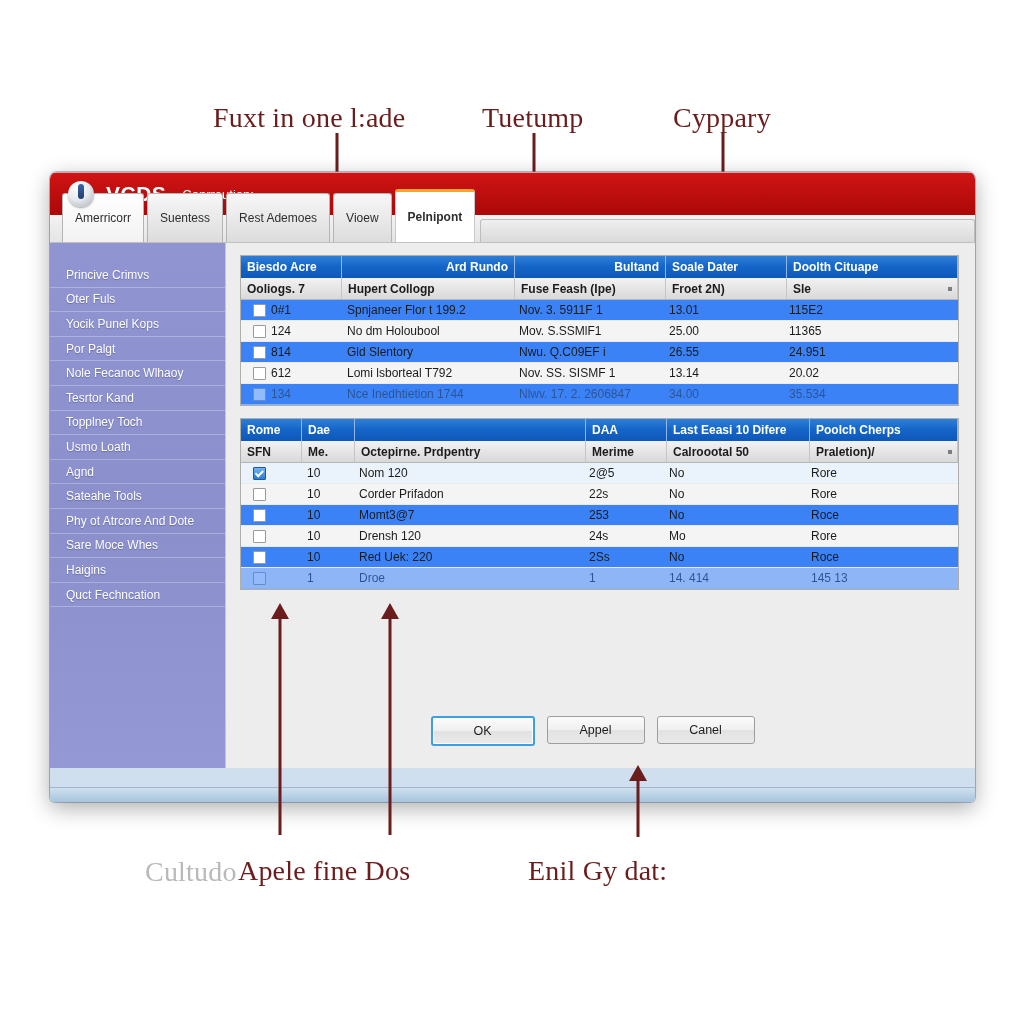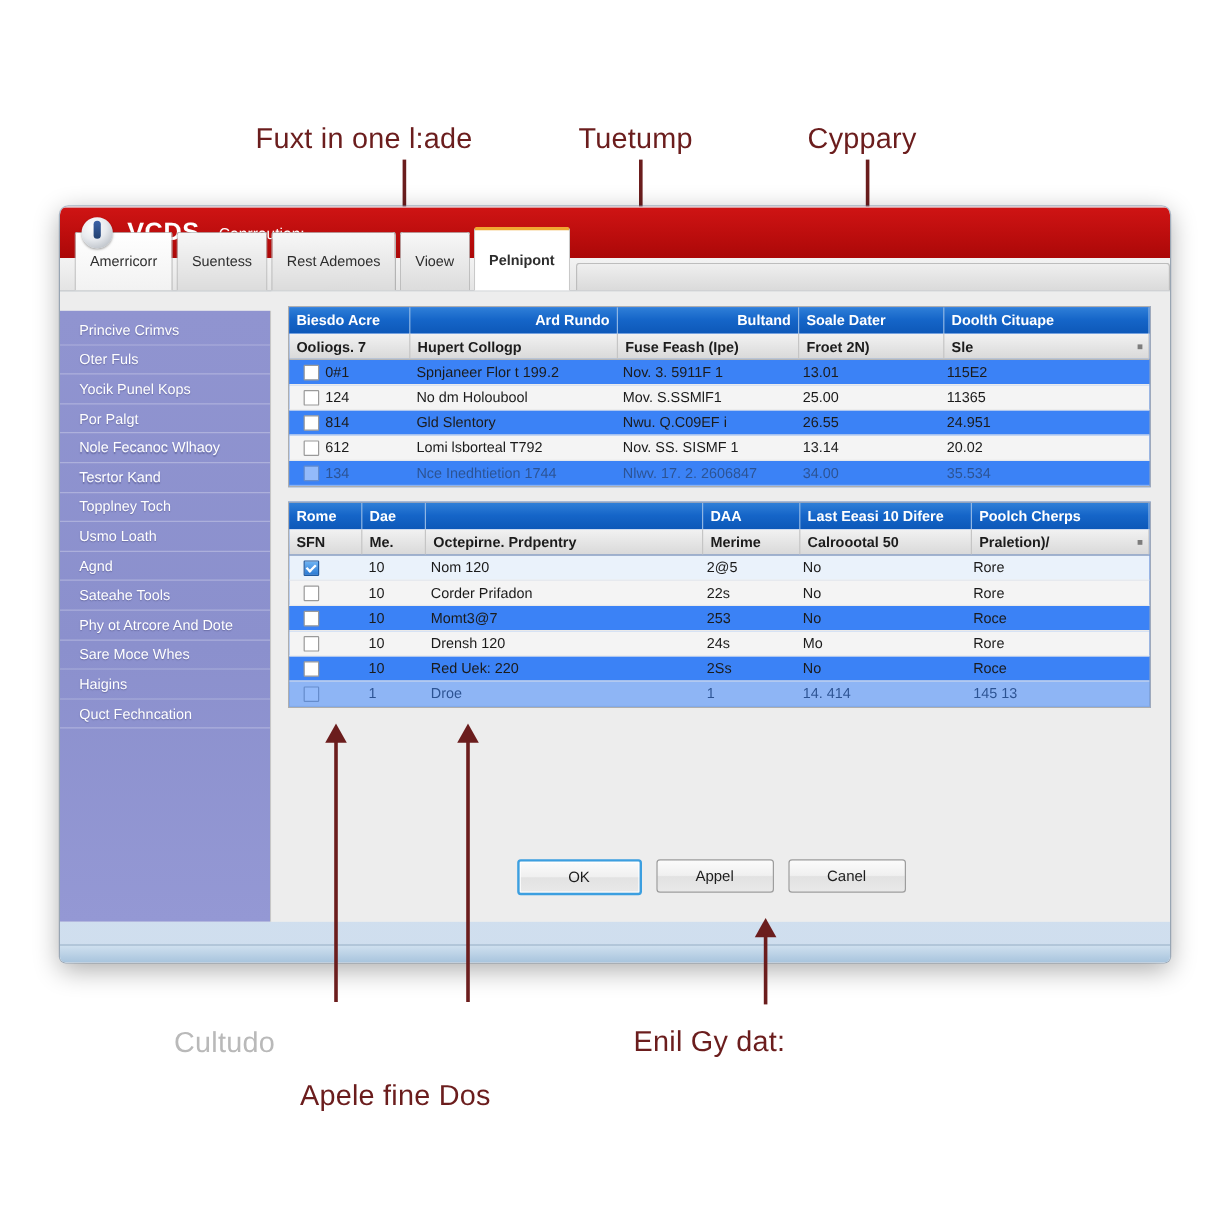--- a/index.html
+++ b/index.html
@@ -9,22 +9,22 @@
     font-family:"Liberation Sans", sans-serif;
     overflow:hidden;
     position:relative;
   }
   .canvas{position:absolute;inset:0;}
 
   
   .anno{
     position:absolute;
     color:#6b1d1d;
-    font-size:24px;
-    font-family:Liberation Sans, sans-serif;
+    font-size:28px;
+    font-family:Liberation Serif, serif;
     white-space:nowrap;
     letter-spacing:.2px;
   }
   .anno.gray{color:#b9b9b9;}
   .arrow{position:absolute;}
   .arrow .shaft{
     position:absolute;left:50%;transform:translateX(-50%);
     width:3px;background:#6b1d1d;
   }
   .arrow .head{
@@ -134,22 +134,21 @@
     background:linear-gradient(180deg,#efefef,#dadada);
     border:1px solid #bdbdbd;border-bottom:none;border-radius:3px 3px 0 0;
   }
 
   
   .wbody{display:flex;height:calc(630px - 36px - 42px - 27px);background:#ededed;}
   .sidebar{
     width:175px;flex:none;
     background:linear-gradient(180deg,#9094d0 0%,#8b90cd 55%,#9498d4 100%);
     border-right:1px solid #c6c6c6;
-    padding-top:4px;
-    margin-top:16px;
+    padding-top:20px;
   }
   .side-item{
     height:23.6px;display:flex;align-items:center;
     padding-left:16px;font-size:12px;color:#ffffff;
     border-bottom:1px solid rgba(255,255,255,.28);
     white-space:nowrap;overflow:hidden;
     text-shadow:0 1px 1px rgba(40,40,90,.35);
   }
 
   .content{flex:1;position:relative;background:#ededed;padding:12px 16px 0 14px;}
@@ -455,16 +454,16 @@
   <div class="arrow up" style="left:381px;top:603px;width:18px;height:232px;">
     <div class="head"></div>
       <div class="shaft" style="top:14px;height:218px;"></div>
   </div>
   <div class="arrow up" style="left:629px;top:765px;width:18px;height:72px;">
     <div class="head"></div>
       <div class="shaft" style="top:14px;height:58px;"></div>
   </div>
 
   <div class="anno gray" style="left:145px;top:856px;">Cultudo</div>
-  <div class="anno" style="left:238px;top:900px;margin-left:12px;">Apele fine Dos</div>
+  <div class="anno" style="left:238px;top:855px;">Apele fine Dos</div>
   <div class="anno" style="left:528px;top:855px;">Enil Gy dat:</div>
 
 </div>
 
 </body></html>

